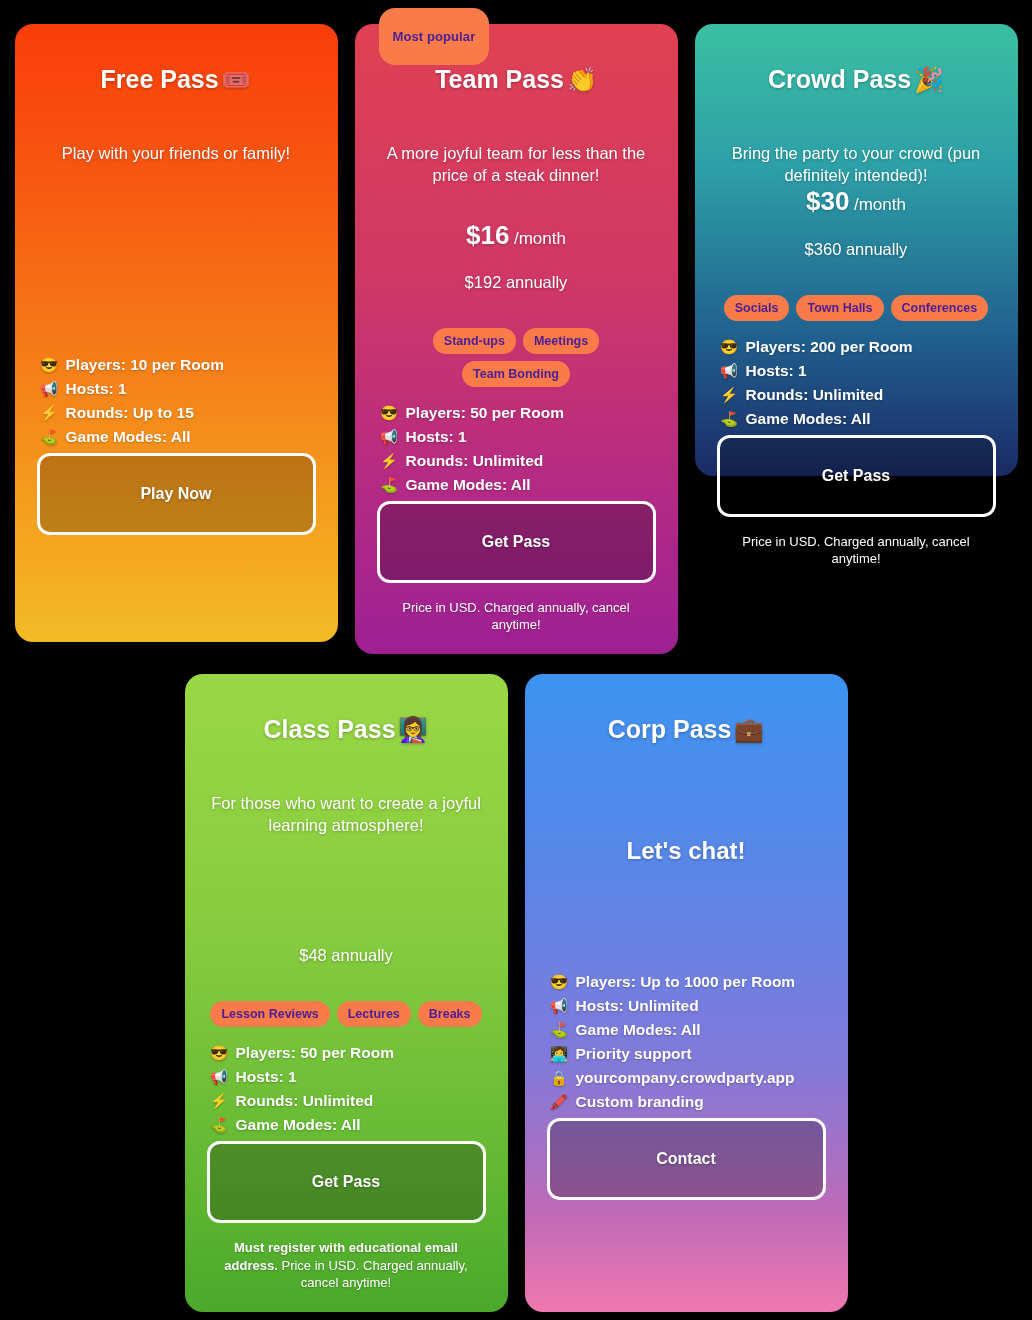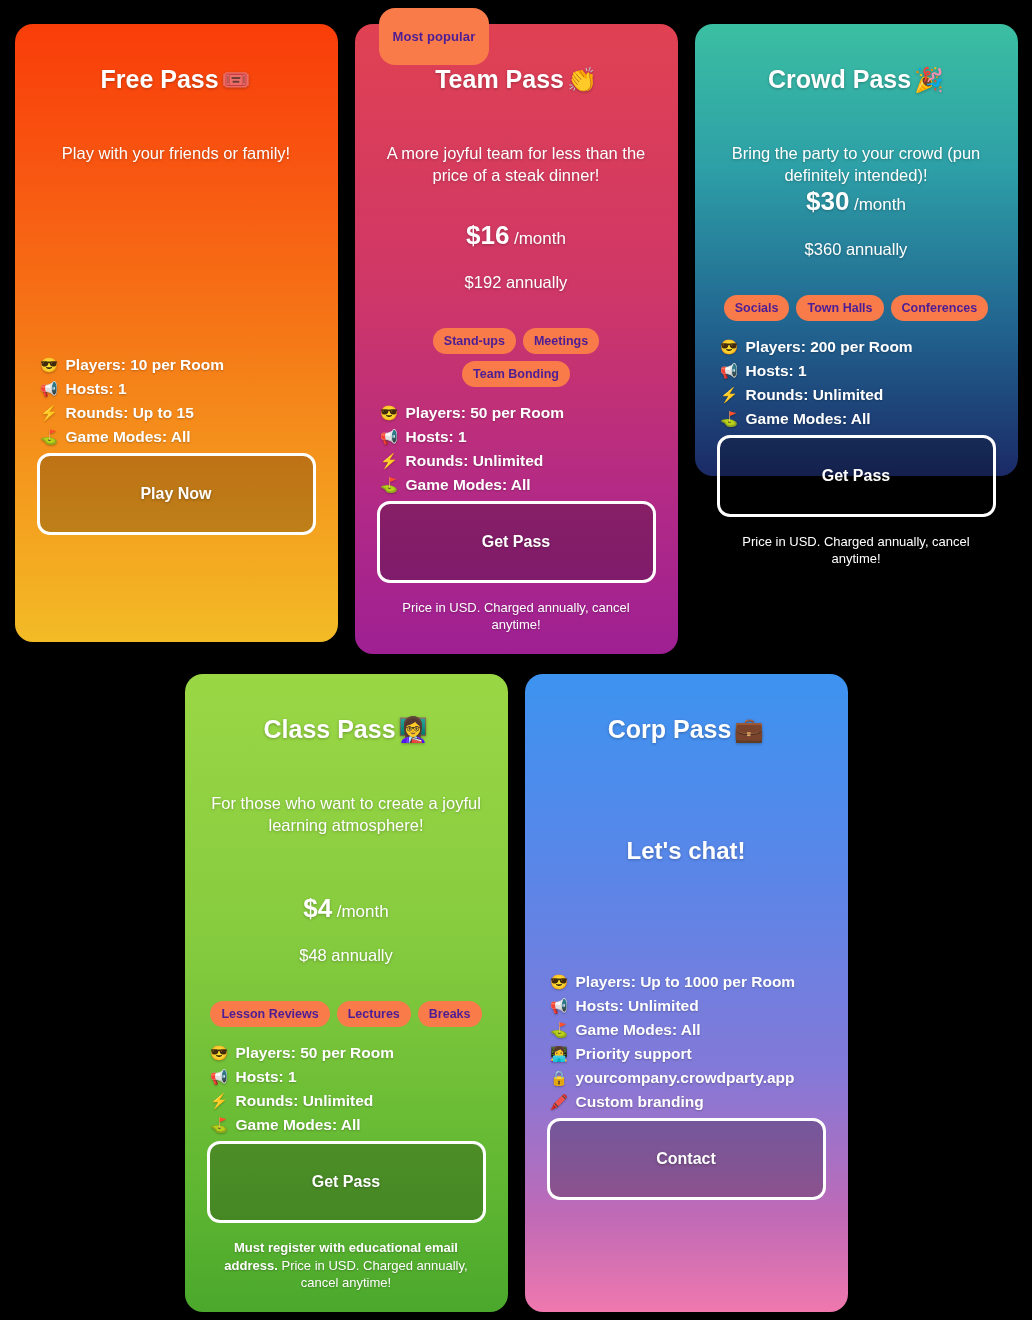--- a/index.html
+++ b/index.html
@@ -279,24 +279,20 @@
   </div>
 
   <div class="row row-bottom">
 
     <div class="card card-class">
       <div class="card-title">
         <span>Class Pass</span><span class="emo">👩‍🏫</span>
       </div>
       <div class="card-tagline">For those who want to create a joyful learning atmosphere!</div>
       <div class="spacer"></div>
-      <div class="price-line">
-        <span class="price-amount">$4</span>
-        <span class="price-period">/month</span>
-      </div>
       <div class="price-annual">$48 annually</div>
       <div class="tags">
         <span class="tag">Lesson Reviews</span>
         <span class="tag">Lectures</span>
         <span class="tag">Breaks</span>
       </div>
       <ul class="features">
         <li class="feature">
           <span class="emo">😎</span>
           <span>Players: 50 per Room</span>

